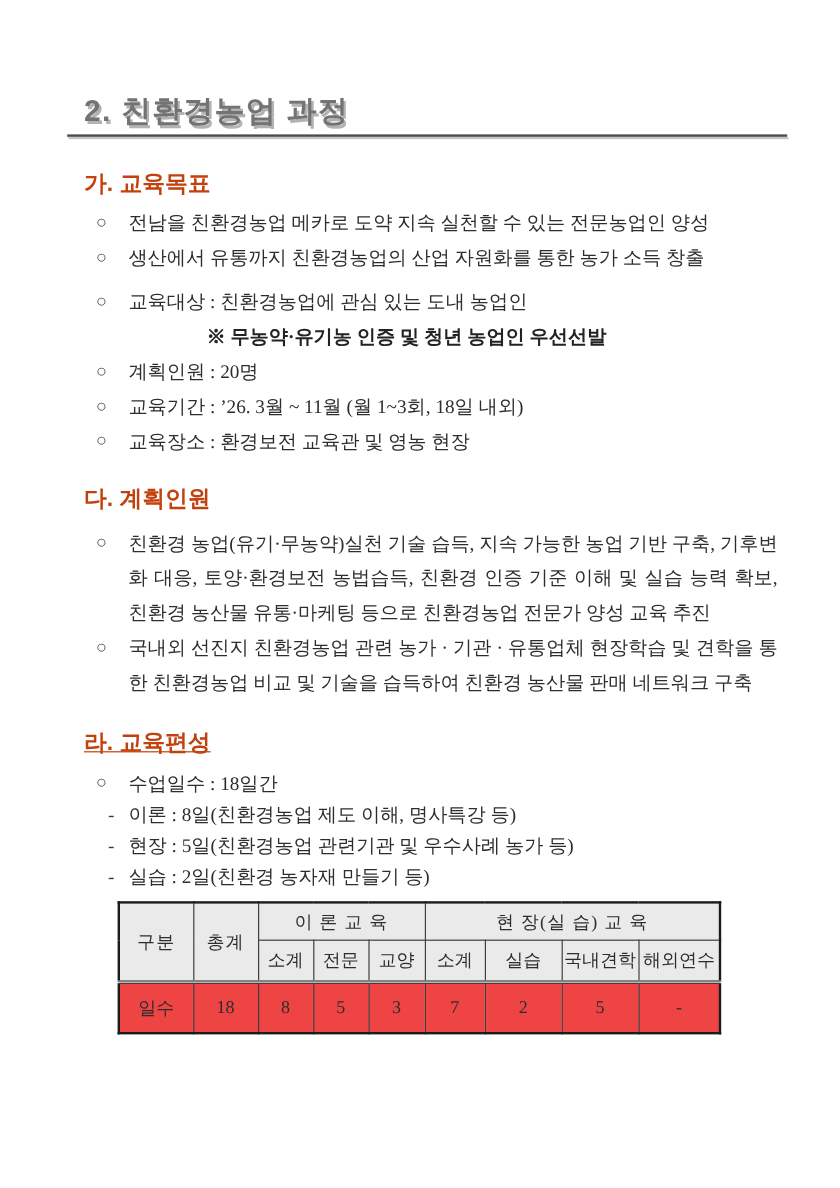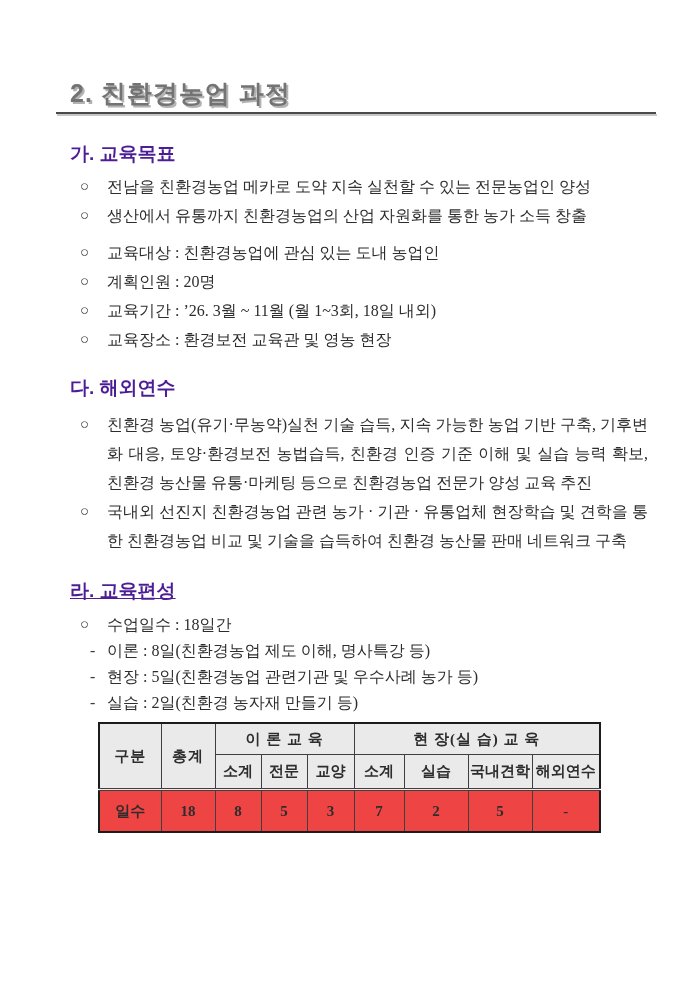--- a/index.html
+++ b/index.html
@@ -37,21 +37,21 @@
     box-shadow: 1px 2px 0 #c6c6c6;
     width: 600px;
     margin: 4px 0 0 -14px;
   }
   
   .sec-heading {
     margin: 0;
     font-family: "Liberation Sans", "DejaVu Sans", sans-serif;
     font-size: 19px;
     font-weight: bold;
-    color: #4c1d95;
+    color: #c2410c;
     line-height: 24px;
   }
   .sec-goal     .sec-heading { margin-top: 28px; }
   .sec-overview .sec-heading { margin-top: 16px; }
   .sec-content  .sec-heading { margin-top: 22px; }
   .sec-plan     .sec-heading { margin-top: 24px; text-decoration: underline; }
   
   .bullets { margin-top: 6px; }
   .sec-overview .bullets { margin-top: 8px; }
   .sec-content  .bullets { margin-top: 10px; }
@@ -97,21 +97,21 @@
     width: 501px;
     border: 2px solid #1c1c1c;
     font-size: 15px;
     color: #2d2d2d;
   }
   table.schedule th,
   table.schedule td {
     border: 1px solid #3f3f3f;
     text-align: center;
     vertical-align: middle;
-    font-weight: bold;
+    font-weight: normal;
     padding: 0;
   }
   table.schedule thead th {
     background: #eaeaea;
   }
   table.schedule thead tr.row-group th { height: 30px; letter-spacing: 1px; }
   table.schedule thead tr.row-sub  th { height: 33px; }
   table.schedule tbody td {
     height: 40px;
     border-top: 3px double #3f3f3f;
@@ -139,37 +139,38 @@
       </div>
     </div>
   </section>
 
   <section class="sec sec-overview">
     <div class="bullets">
       <div class="bullet">
         <span class="marker">○</span>
         <span class="btext">교육대상 : 친환경농업에 관심 있는 도내 농업인</span>
       </div>
+      <div class="note-line">※ 무농약·유기농 인증 및 청년 농업인 우선선발</div>
       <div class="bullet">
         <span class="marker">○</span>
         <span class="btext">계획인원 : 20명</span>
       </div>
       <div class="bullet">
         <span class="marker">○</span>
         <span class="btext">교육기간 : ’26. 3월 ~ 11월 (월 1~3회, 18일 내외)</span>
       </div>
       <div class="bullet">
         <span class="marker">○</span>
         <span class="btext">교육장소 : 환경보전 교육관 및 영농 현장</span>
       </div>
     </div>
   </section>
 
   <section class="sec sec-content">
-    <h2 class="sec-heading">다. 해외연수</h2>
+    <h2 class="sec-heading">다. 계획인원</h2>
     <div class="bullets">
       <div class="bullet para">
         <span class="marker">○</span>
         <span class="btext">친환경 농업(유기·무농약)실천 기술 습득, 지속 가능한 농업 기반 구축, 기후변화 대응, 토양·환경보전 농법습득, 친환경 인증 기준 이해 및 실습 능력 확보, 친환경 농산물 유통·마케팅 등으로 친환경농업 전문가 양성 교육 추진</span>
       </div>
       <div class="bullet para">
         <span class="marker">○</span>
         <span class="btext">국내외 선진지 친환경농업 관련 농가 · 기관 · 유통업체 현장학습 및 견학을 통한 친환경농업 비교 및 기술을 습득하여 친환경 농산물 판매 네트워크 구축</span>
       </div>
     </div>

